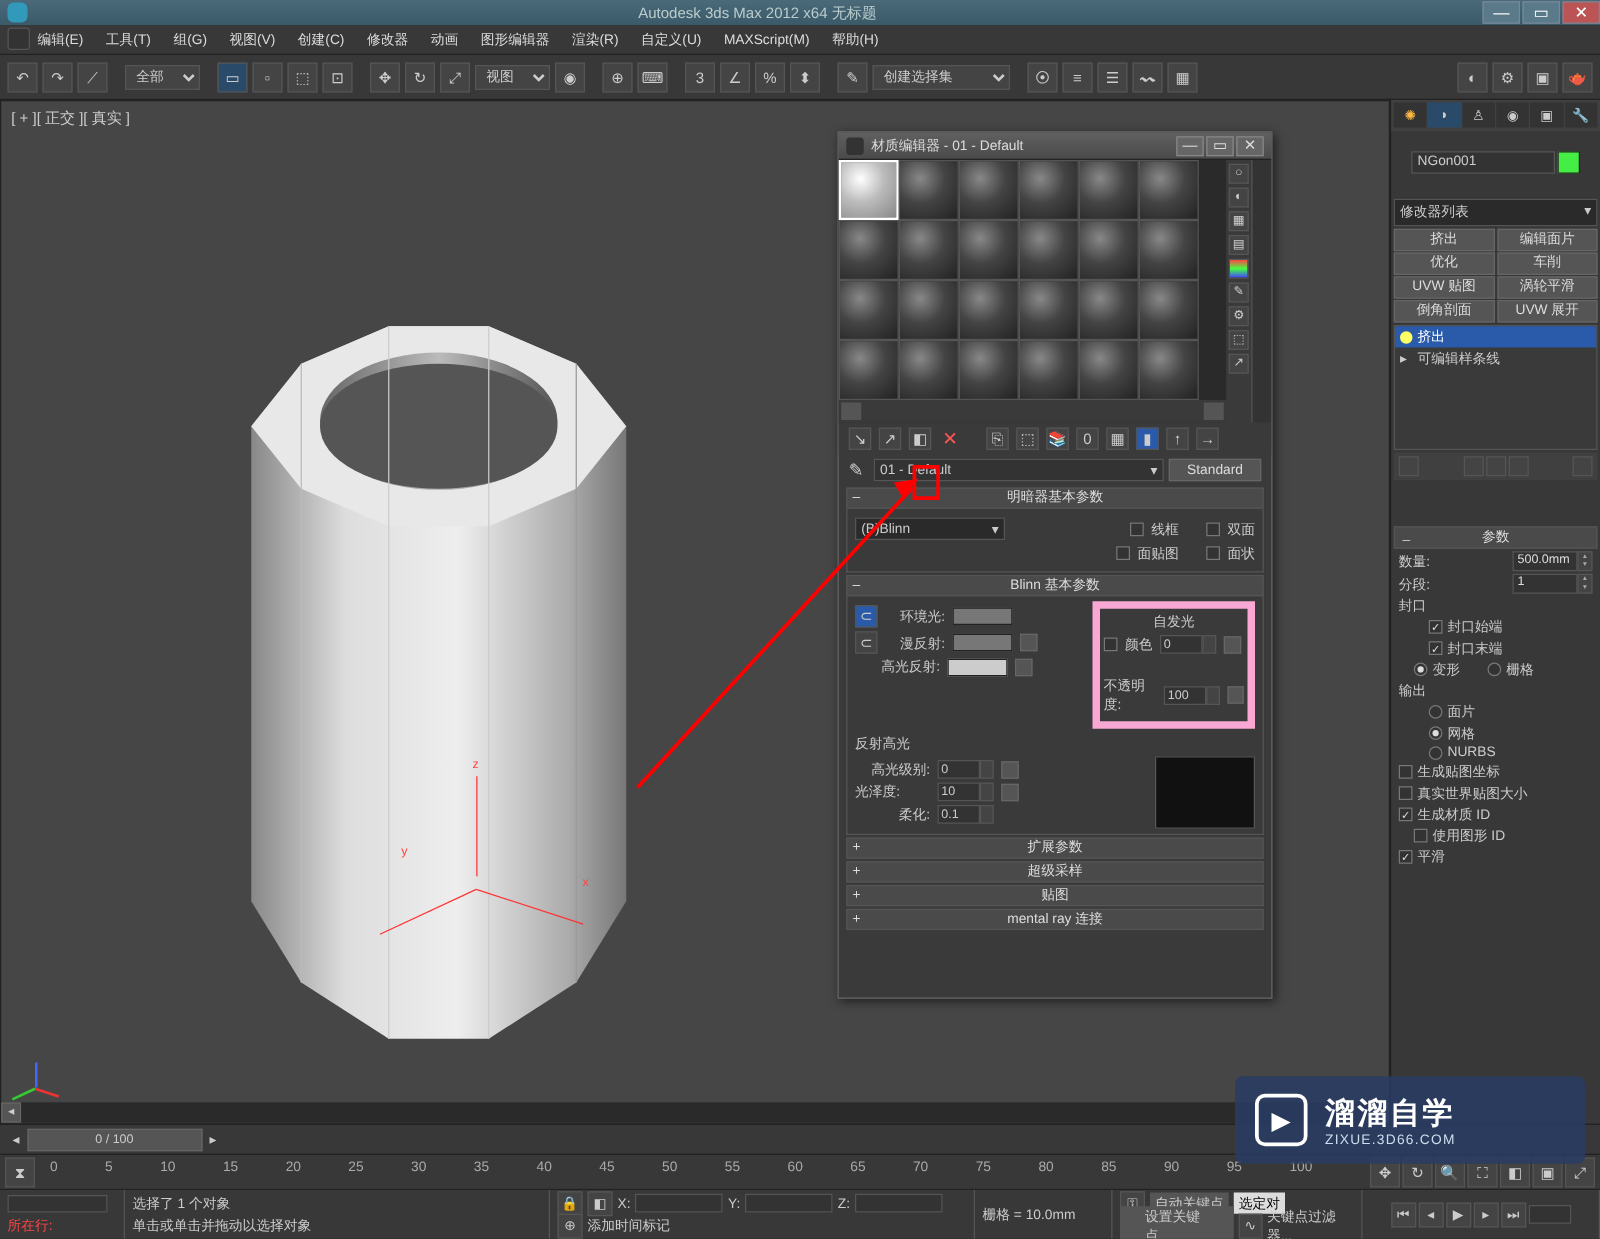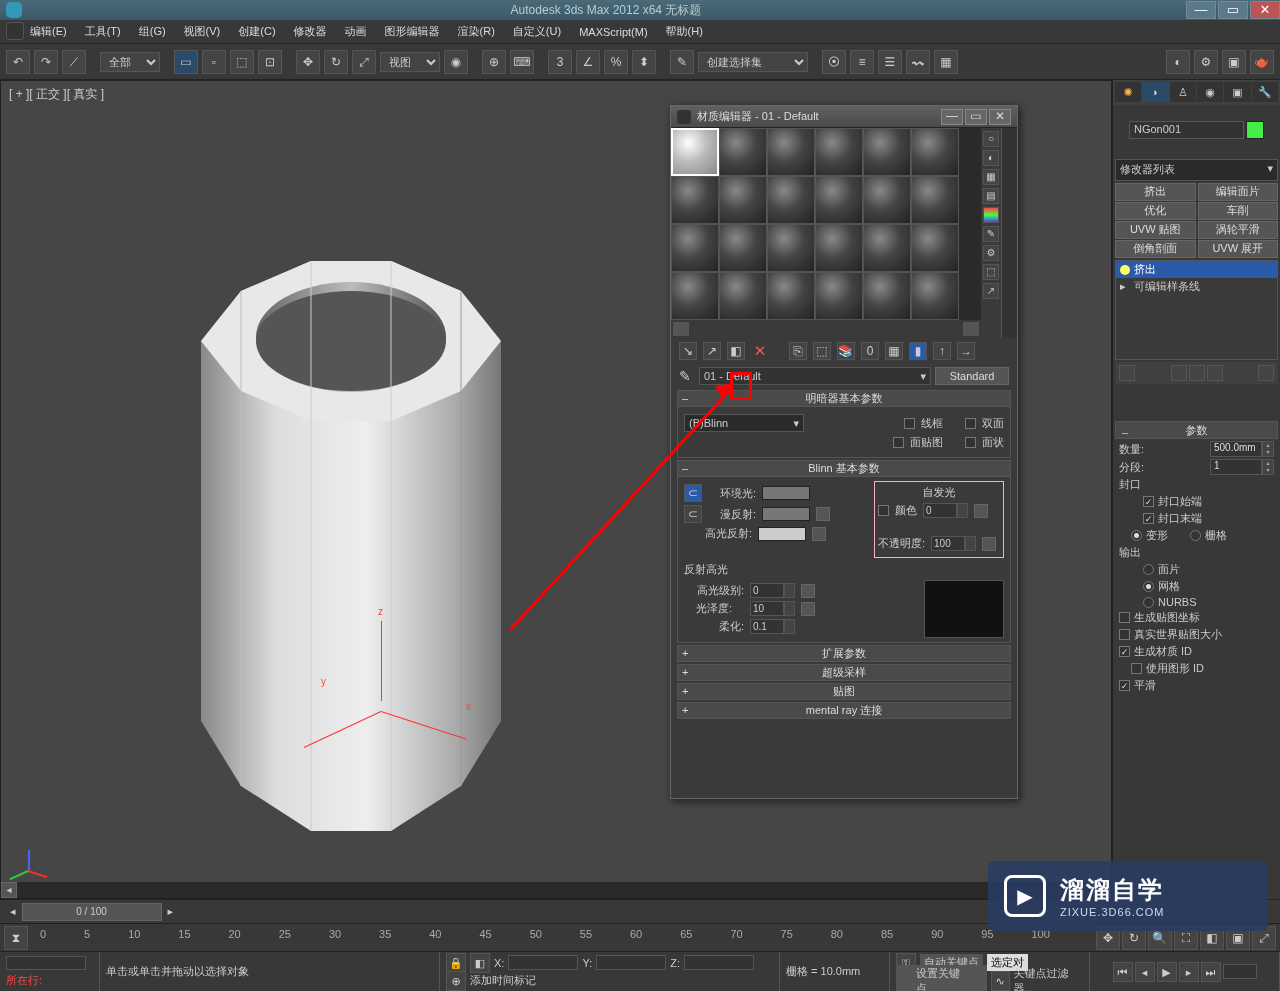--- a/index.html
+++ b/index.html
@@ -436,20 +436,23 @@
   <div class="sblock" style="width:100px">
     <div class="sitem">
         <div style="width:80px;height:14px;background:#333;border:1px solid #555"></div>
       </div>
     <div class="sitem" style="color:#f44">
         <span>所在行:</span>
       </div>
   </div>
   <div class="sblock" style="flex:1">
     <div class="sitem">
+        <span>选择了 1 个对象</span>
+      </div>
+    <div class="sitem">
         <span>单击或单击并拖动以选择对象</span>
       </div>
   </div>
   <div class="sblock" style="width:340px">
     <div class="sitem">
       <div class="stbtn">🔒</div>
       <div class="stbtn">◧</div>
       <span>X:</span>
         <div class="sfield"></div>
       <span>Y:</span>
@@ -618,21 +621,21 @@
               <span style="width:48px;text-align:right">漫反射:</span>
               <div class="csw dark"></div>
               <div class="mapsw"></div>
             </div>
           <div class="mrow">
               <span style="width:68px;text-align:right">高光反射:</span>
               <div class="csw"></div>
               <div class="mapsw"></div>
             </div>
         </div>
-        <div style="width:130px;border:1px solid #f9a8d4;padding:3px">
+        <div style="width:130px;border:6px solid #f9a8d4;padding:3px">
           <div style="color:#ccc;font-size:11px;text-align:center">自发光</div>
           <div class="mrow">
               <span class="cbx"></span>
               <span>颜色</span>
               <div class="spin2">
                 <input value="0" style="">
                 <div class="sp"></div>
               </div>
               <div class="mapsw"></div>
             </div>
@@ -654,21 +657,21 @@
         <div style="flex:1">
           <div class="mrow">
               <span style="width:60px;text-align:right">高光级别:</span>
               <div class="spin2">
                 <input value="0" style="">
                 <div class="sp"></div>
               </div>
               <div class="mapsw"></div>
             </div>
           <div class="mrow">
-              <span style="width:60px;text-align:center">光泽度:</span>
+              <span style="width:60px;text-align:left">光泽度:</span>
               <div class="spin2">
                 <input value="10" style="">
                 <div class="sp"></div>
               </div>
               <div class="mapsw"></div>
             </div>
           <div class="mrow">
               <span style="width:60px;text-align:right">柔化:</span>
               <div class="spin2">
                 <input value="0.1" style="">

